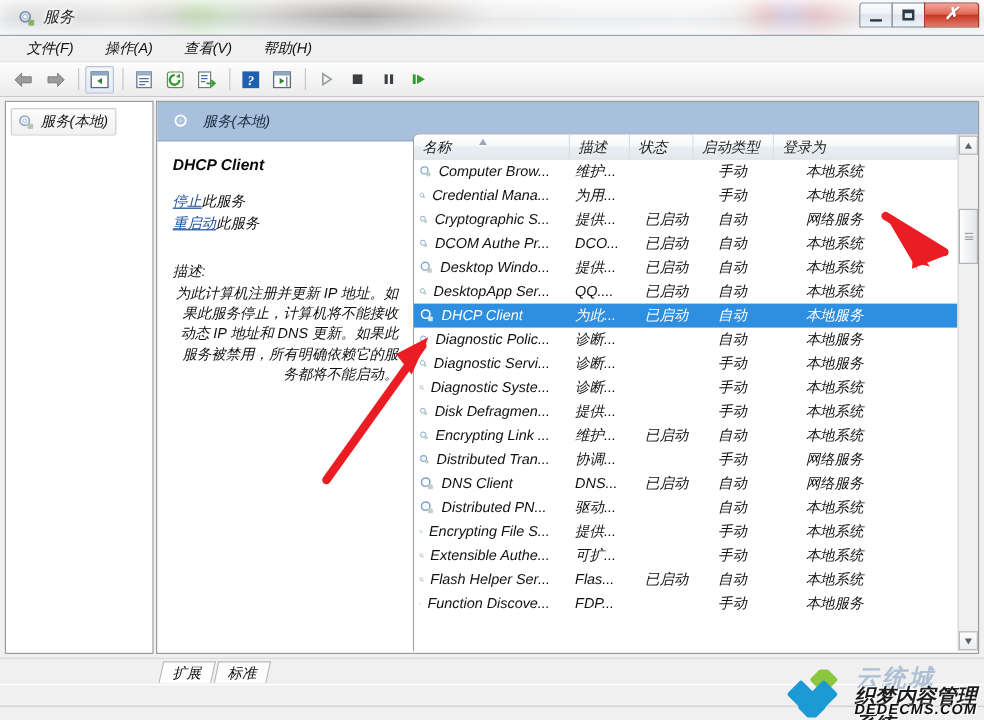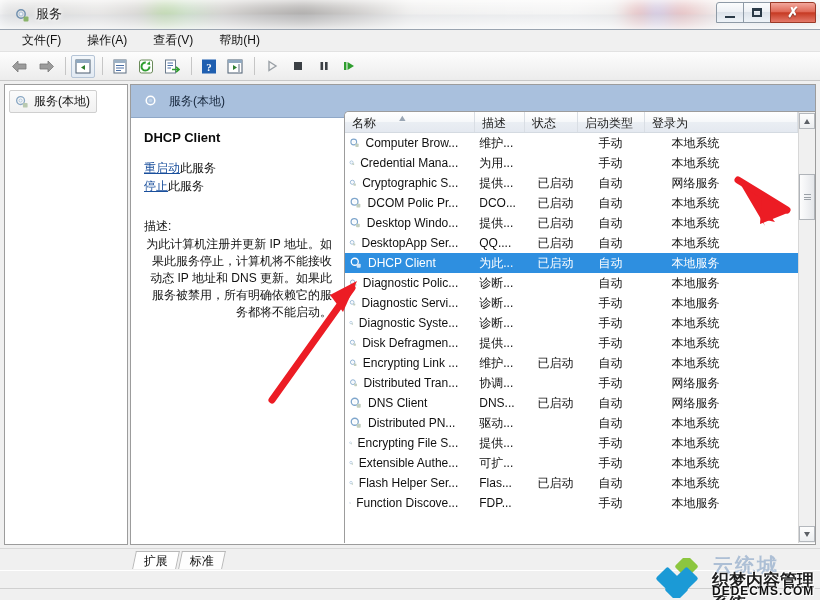--- a/index.html
+++ b/index.html
@@ -9,20 +9,21 @@
     font-family: "Liberation Sans", "DejaVu Sans", sans-serif;
     font-size: 12px;
     background: #ffffff;
   }
 
   #app {
     position: relative;
     width: 820px;
     height: 600px;
     overflow: hidden;
+    font-style: italic;
   }
 
   
   .desktop-bg {
     position: absolute;
     left: 0; top: 0;
     width: 820px; height: 30px;
     background:
       linear-gradient(90deg,
         #cfcfcf 0%, #c8c7c4 6%, #d9d6d2 12%,
@@ -536,24 +537,24 @@
           <circle cx="7.5" cy="7.5" r="4.3" fill="none" stroke="#ffffff" stroke-width="1.5"></circle>
           <circle cx="7.5" cy="7.5" r="1.8" fill="#bfd2e8"></circle>
         </svg>
         <span class="lbl">服务(本地)</span>
       </div>
 
       <div class="details">
         <div class="det-title">DHCP Client</div>
 
         <div class="det-link">
-          <a href="#">重启动</a><span>此服务</span>
+          <a href="#">停止</a><span>此服务</span>
         </div>
         <div class="det-link">
-          <a href="#">停止</a><span>此服务</span>
+          <a href="#">重启动</a><span>此服务</span>
         </div>
 
         <div class="det-desc-label">描述:</div>
         <div class="det-desc">为此计算机注册并更新 IP 地址。如果此服务停止，计算机将不能接收动态 IP 地址和 DNS 更新。如果此服务被禁用，所有明确依赖它的服务都将不能启动。</div>
       </div>
 
       <div class="listwrap">
 
         <div class="colhdr">
           <div class="ch" style="width:130px">
@@ -609,21 +610,21 @@
               <div class="cell" style="width:67px">自动</div>
               <div class="cell" style="width:153px">网络服务</div>
             </div>
             <div class="row">
               <div class="cell name" style="width:130px">
                 <svg width="14" height="14" viewBox="0 0 16 16">
                   <circle cx="6.6" cy="6.6" r="4" fill="none" stroke="#7fa6cc" stroke-width="1.5"></circle>
                   <circle cx="6.6" cy="6.6" r="1.6" fill="#f2f7fc"></circle>
                   <rect x="8.8" y="8.8" width="4.6" height="4.6" rx="1" fill="#c3cfc0"></rect>
                 </svg>
-                <span class="nm">DCOM Polic Pr...</span>
+                <span class="nm">DCOM Authe Pr...</span>
               </div>
               <div class="cell" style="width:50px">DCO...</div>
               <div class="cell" style="width:53px">已启动</div>
               <div class="cell" style="width:67px">自动</div>
               <div class="cell" style="width:153px">本地系统</div>
             </div>
             <div class="row">
               <div class="cell name" style="width:130px">
                 <svg width="14" height="14" viewBox="0 0 16 16">
                   <circle cx="6.6" cy="6.6" r="4" fill="none" stroke="#7fa6cc" stroke-width="1.5"></circle>

